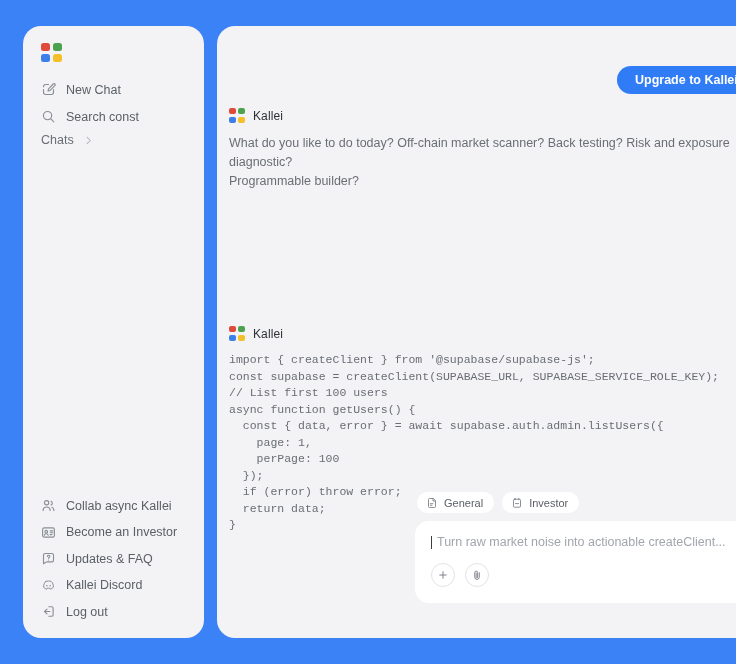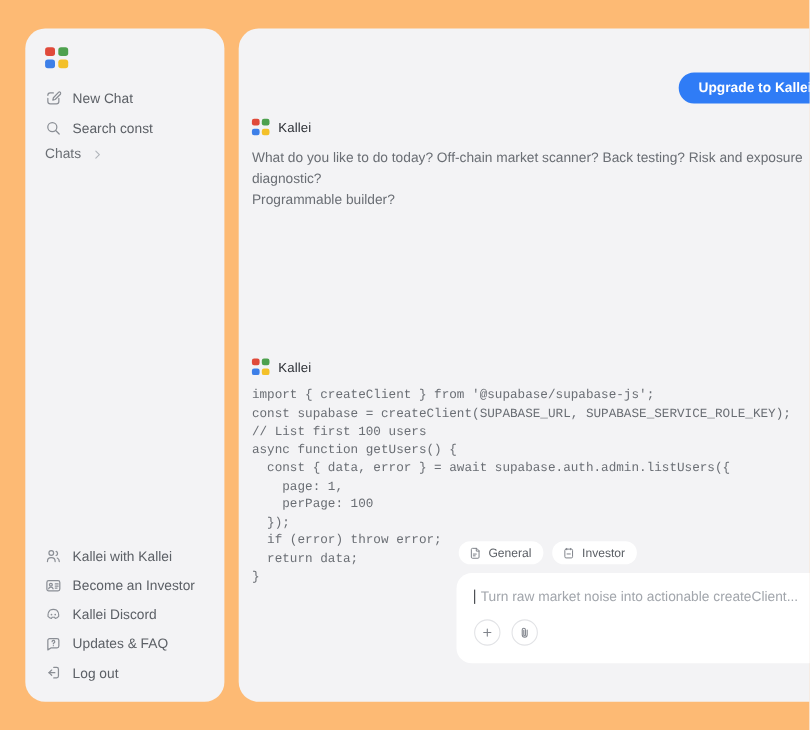--- a/index.html
+++ b/index.html
@@ -5,21 +5,21 @@
   * { box-sizing: border-box; margin: 0; padding: 0; }
   html, body {
     width: 736px; height: 664px;
     background: #fbfbfc;
     font-family: "Liberation Sans", sans-serif;
     overflow: hidden;
   }
   #app {
     position: relative;
     width: 736px; height: 664px;
-    background: #fdba74;
+    background: #3b82f6;
   }
 
   
   #sidebar {
     position: absolute;
     left: 23px; top: 26px;
     width: 181px; height: 612px;
     background: #f3f3f5;
     border-radius: 18px;
     display: flex;
@@ -228,55 +228,55 @@
 
       <div class="nav-item">
         <span class="ic">
           <svg viewBox="0 0 24 24" fill="none" stroke="#8a8e95" stroke-width="1.8" stroke-linecap="round" stroke-linejoin="round">
             <circle cx="9" cy="7.5" r="3.4"></circle>
             <path d="M3.4 20c0-3.3 2.5-5.6 5.6-5.6s5.6 2.3 5.6 5.6"></path>
             <path d="M16 5.2a3.2 3.2 0 0 1 0 6"></path>
             <path d="M17.6 14.9c1.9.7 3 2.5 3 5.1"></path>
           </svg>
         </span>
-        <span class="nav-label">Kallei with Kallei</span>
+        <span class="nav-label">Collab async Kallei</span>
       </div>
 
       <div class="nav-item">
         <span class="ic">
           <svg viewBox="0 0 24 24" fill="none" stroke="#8a8e95" stroke-width="1.8" stroke-linecap="round" stroke-linejoin="round">
             <rect x="2.6" y="4.6" width="18.8" height="14.8" rx="2.6"></rect>
             <circle cx="8.4" cy="10.6" r="2.1"></circle>
             <path d="M5.2 16.4c.4-1.6 1.7-2.5 3.2-2.5s2.8.9 3.2 2.5"></path>
             <path d="M14.8 9.4h4.2M14.8 12.4h4.2M14.8 15.4h2.6"></path>
           </svg>
         </span>
         <span class="nav-label">Become an Investor</span>
       </div>
 
       <div class="nav-item">
         <span class="ic">
+          <svg viewBox="0 0 24 24" fill="none" stroke="#8a8e95" stroke-width="1.8" stroke-linecap="round" stroke-linejoin="round">
+            <path d="M4 6.6a2.6 2.6 0 0 1 2.6-2.6h10.8A2.6 2.6 0 0 1 20 6.6v8.2a2.6 2.6 0 0 1-2.6 2.6H9l-5 3.1z"></path>
+            <path d="M10.2 8.6a1.9 1.9 0 1 1 2.6 1.8c-.5.3-.8.7-.8 1.3"></path>
+            <path d="M12 14.3h.01"></path>
+          </svg>
+        </span>
+        <span class="nav-label">Updates &amp; FAQ</span>
+      </div>
+
+      <div class="nav-item">
+        <span class="ic">
           <svg viewBox="0 0 24 24" fill="none" stroke="#8a8e95" stroke-width="1.6" stroke-linecap="round" stroke-linejoin="round">
             <path d="M7.6 5.6C9 5 10.4 4.8 12 4.8s3 .2 4.4.8c2.4 2 3.6 5.2 3.4 9.2-1.5 1.6-3.2 2.6-5 3.1l-1-1.8c-.6.1-1.2.2-1.8.2s-1.2-.1-1.8-.2l-1 1.8c-1.8-.5-3.5-1.5-5-3.1-.2-4 1-7.2 3.4-9.2z"></path>
             <circle cx="9.3" cy="12.3" r="1.25" fill="#8a8e95" stroke="none"></circle>
             <circle cx="14.7" cy="12.3" r="1.25" fill="#8a8e95" stroke="none"></circle>
           </svg>
         </span>
         <span class="nav-label">Kallei Discord</span>
-      </div>
-
-      <div class="nav-item">
-        <span class="ic">
-          <svg viewBox="0 0 24 24" fill="none" stroke="#8a8e95" stroke-width="1.8" stroke-linecap="round" stroke-linejoin="round">
-            <path d="M4 6.6a2.6 2.6 0 0 1 2.6-2.6h10.8A2.6 2.6 0 0 1 20 6.6v8.2a2.6 2.6 0 0 1-2.6 2.6H9l-5 3.1z"></path>
-            <path d="M10.2 8.6a1.9 1.9 0 1 1 2.6 1.8c-.5.3-.8.7-.8 1.3"></path>
-            <path d="M12 14.3h.01"></path>
-          </svg>
-        </span>
-        <span class="nav-label">Updates &amp; FAQ</span>
       </div>
 
       <div class="nav-item">
         <span class="ic">
           <svg viewBox="0 0 24 24" fill="none" stroke="#8a8e95" stroke-width="1.8" stroke-linecap="round" stroke-linejoin="round">
             <path d="M12.6 4.4h4.2A2.6 2.6 0 0 1 19.4 7v10a2.6 2.6 0 0 1-2.6 2.6h-4.2"></path>
             <path d="M9.6 8.2 5.6 12l4 3.8"></path>
             <path d="M5.6 12h8.6"></path>
           </svg>
         </span>

